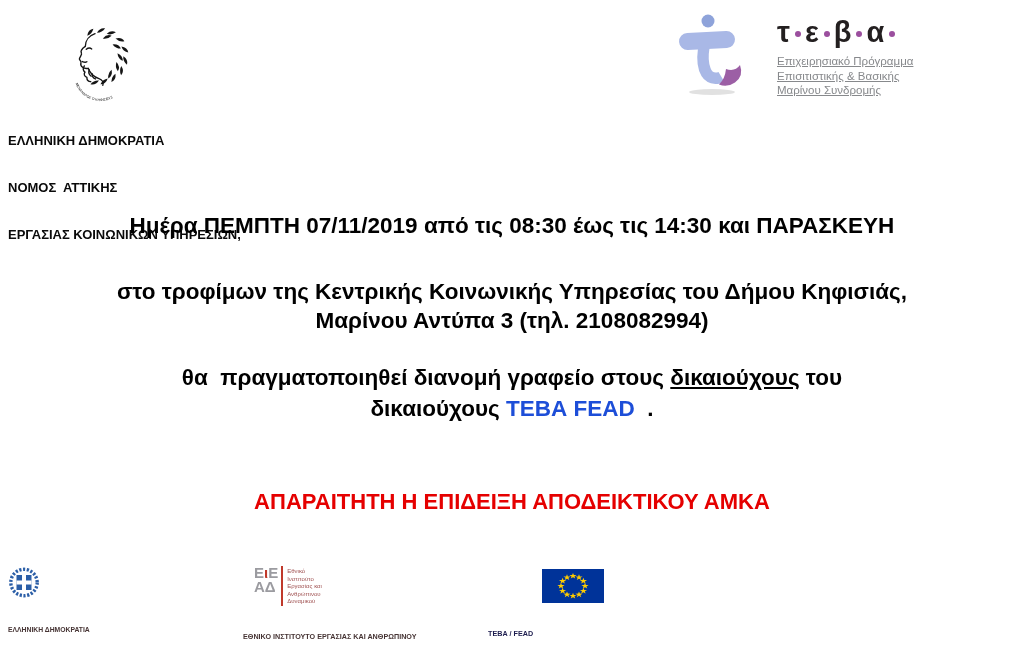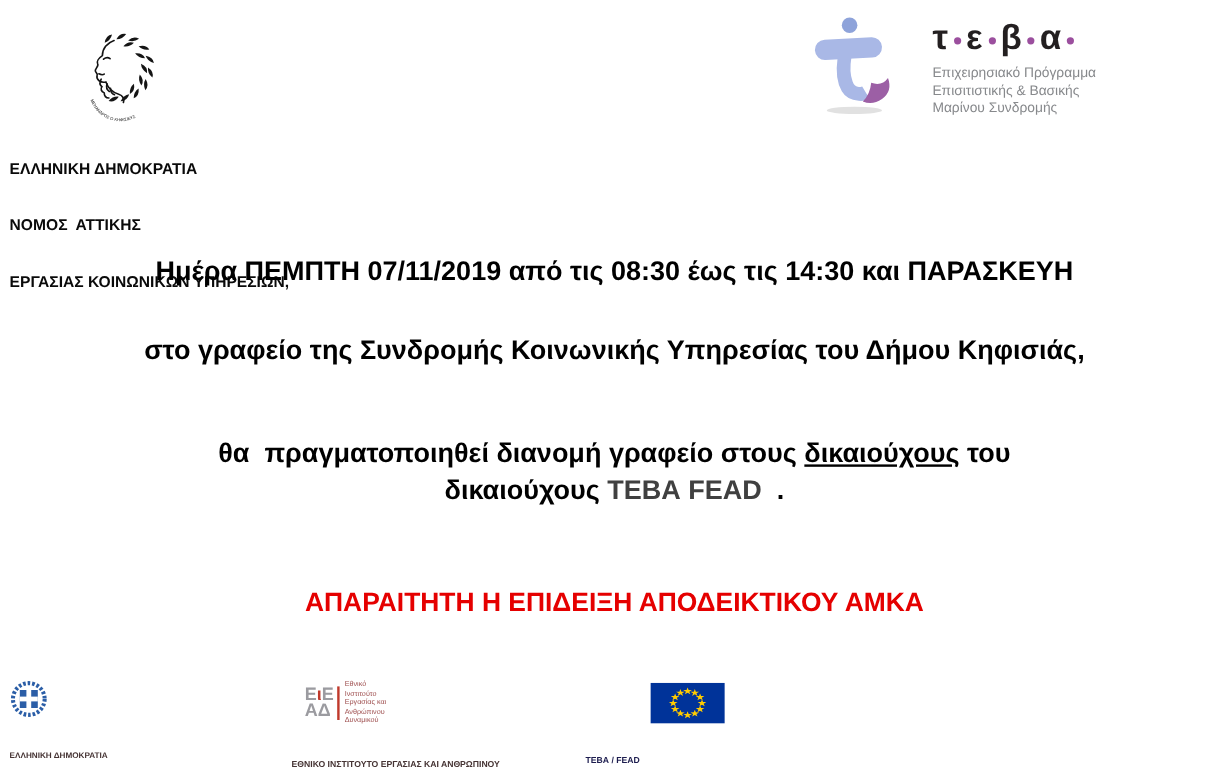--- a/index.html
+++ b/index.html
@@ -11,35 +11,35 @@
   .hdr-left{position:absolute;left:8px;top:101px;font-weight:bold;font-size:13px;
             line-height:15.8px;white-space:pre;color:#0a0a0a;}
 
   
   .teba-mark{position:absolute;left:672px;top:12px;width:84px;height:84px;}
   .teba-text{position:absolute;left:777px;top:18px;}
   .teba-letters{font-weight:bold;font-size:29px;line-height:29px;color:#231f20;
                 letter-spacing:1px;display:flex;align-items:center;}
   .teba-dot{display:inline-block;width:6px;height:6px;border-radius:50%;
             background:#9b4f9e;margin:2px 4px 0 4px;}
-  .teba-sub{margin-top:7px;font-size:11.5px;line-height:14.5px;color:#87898c;}
+  .teba-sub{margin-top:7px;font-size:11.5px;line-height:14.5px;color:#87898c;text-decoration:underline;}
 
   
   .ann{position:absolute;left:0;width:1024px;text-align:center;font-weight:bold;
        font-size:22.5px;white-space:pre-wrap;color:#000;}
   .ann-u{text-decoration:underline;}
-  .ann-prog{color:#404040;}
+  .ann-prog{color:#1d4ed8;}
   .notice{position:absolute;left:0;width:1024px;text-align:center;font-weight:bold;
           font-size:22px;color:#e50000;}
 
   
   .f-gov{position:absolute;left:8px;top:566px;}
   .f-gov-lines{margin-top:3px;font-weight:bold;font-size:6.8px;line-height:9.6px;
                color:#463434;white-space:pre;}
-  .f-eiead-logo{position:absolute;left:254px;top:566px;display:flex;align-items:center;}
+  .f-eiead-logo{position:absolute;left:254px;top:566px;display:flex;}
   .eiead-grid{font-weight:bold;line-height:14px;font-size:15px;color:#9b9ba0;
               border-right:2px solid #c0392b;padding-right:3px;}
   .eiead-grid .red{color:#c0392b;}
   .eiead-side{margin-left:4px;font-size:6px;line-height:7.5px;color:#a05252;
               padding-top:2px;}
   .f-eiead-lines{position:absolute;left:243px;top:611px;font-weight:bold;
                  font-size:7.2px;line-height:10.4px;color:#463434;white-space:pre;}
   .f-eu-flag{position:absolute;left:542px;top:569px;width:62px;height:34px;}
   .f-eu-lines{position:absolute;left:488px;top:611px;font-weight:bold;font-size:7.2px;
               line-height:9.2px;color:#1c1c4e;white-space:pre;}
@@ -110,21 +110,22 @@
         <span class="teba-dot"></span>
     </div>
     <div class="teba-sub">
       <div>Επιχειρησιακό Πρόγραμμα</div>
       <div>Επισιτιστικής &amp; Βασικής</div>
       <div>Μαρίνου Συνδρομής</div>
     </div>
   </div>
 
   <div class="ann" style="top:213px">Ημέρα ΠΕΜΠΤΗ 07/11/2019 από τις 08:30 έως τις 14:30 και ΠΑΡΑΣΚΕΥΗ</div>
-  <div class="ann" style="top:279px">στο γραφείο της Συνδρομής Κοινωνικής Υπηρεσίας του Δήμου Κηφισιάς,</div>
+  <div class="ann" style="top:279px">στο τροφίμων της Κεντρικής Κοινωνικής Υπηρεσίας του Δήμου Κηφισιάς,</div>
+  <div class="ann" style="top:308px">Μαρίνου Αντύπα 3 (τηλ. 2108082994)</div>
 
   <div class="ann" style="top:365px"><span>θα  πραγματοποιηθεί διανομή γραφείο στους </span><span class="ann-u">δικαιούχους</span><span> του</span></div>
   <div class="ann" style="top:396px"><span>δικαιούχους </span><span class="ann-prog">ΤΕΒΑ FEAD</span><span>  .</span></div>
 
   <div class="notice" style="top:489px">ΑΠΑΡΑΙΤΗΤΗ Η ΕΠΙΔΕΙΞΗ ΑΠΟΔΕΙΚΤΙΚΟΥ ΑΜΚΑ</div>
 
   <div class="f-gov">
     <svg width="32" height="33" viewBox="0 0 32 33">
       <circle cx="16" cy="16.5" r="13.2" fill="none" stroke="#2b5ea7" stroke-width="3.4" stroke-dasharray="2.2,1.6"></circle>
       <rect x="8.5" y="9" width="15" height="15" fill="#2b5ea7"></rect>

